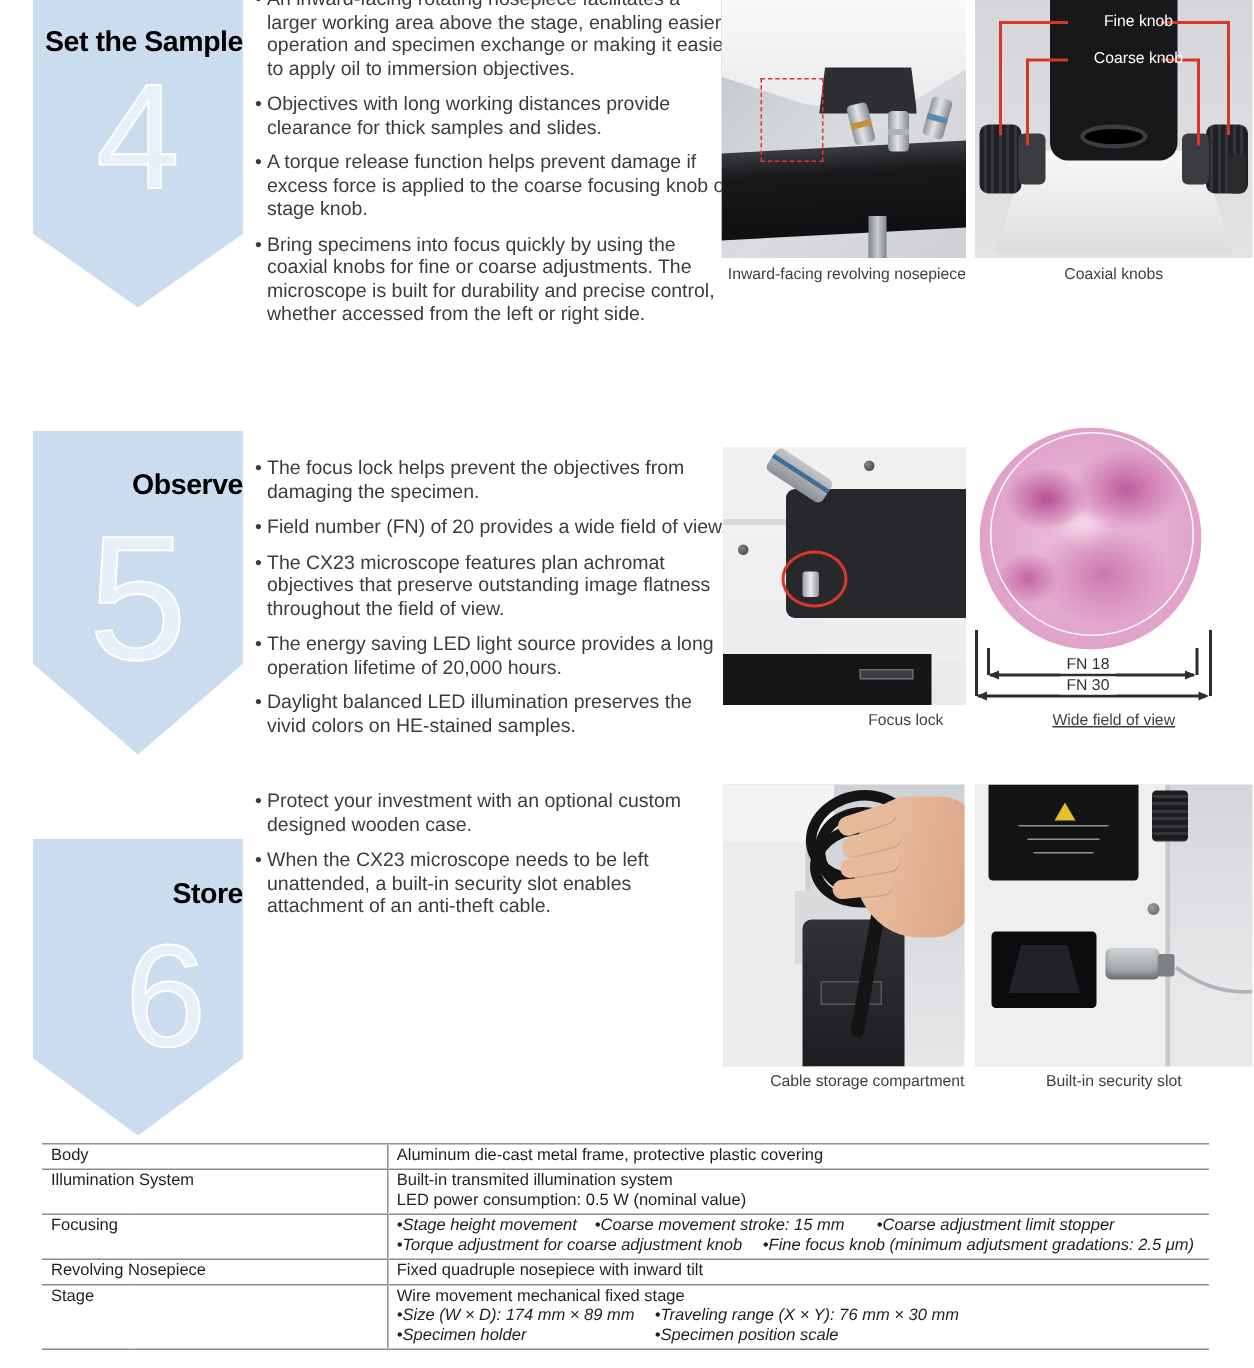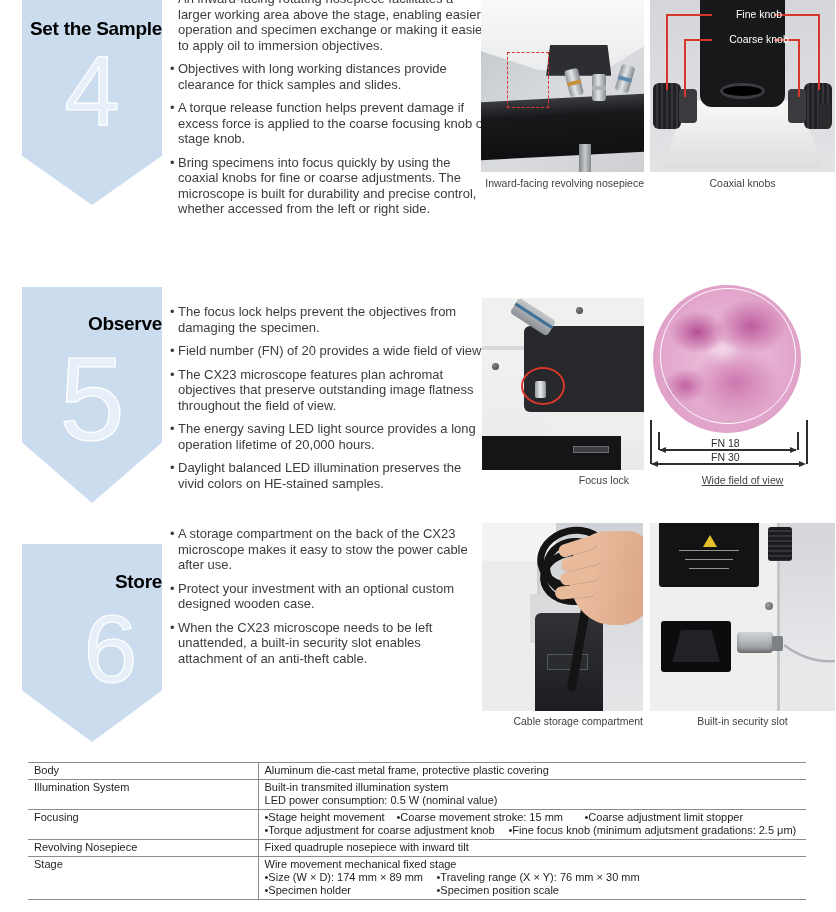--- a/index.html
+++ b/index.html
@@ -5,21 +5,21 @@
   * { margin:0; padding:0; box-sizing:border-box; }
   html,body { background:#ffffff; }
   .page {
     position:relative; width:836px; height:912px; overflow:hidden;
     background:#ffffff; font-family:"Liberation Sans", sans-serif; color:#3b3b3b;
   }
   
   .banner { position:absolute; left:22px; width:140px; background:#cbdcef; }
   #banner4 { top:0; height:205px; clip-path:polygon(0 0,100% 0,100% 76%,50% 100%,0 76%); }
   #banner5 { top:287px; height:216px; clip-path:polygon(0 0,100% 0,100% 72%,50% 100%,0 72%); }
-  #banner6 { top:544px; height:198px; clip-path:polygon(0 0,100% 0,100% 74%,50% 100%,0 74%);padding-left:37px; }
+  #banner6 { top:559px; height:198px; clip-path:polygon(0 0,100% 0,100% 74%,50% 100%,0 74%);padding-left:37px; }
   .banner .bn-title { text-align:right; font-weight:bold; font-size:19px; color:#000000; letter-spacing:-0.3px; }
   #banner4 .bn-title { margin-top:18px; }
   #banner5 .bn-title { margin-top:26px; }
   #banner6 .bn-title { margin-top:27px; }
   .banner .bn-num {
     text-align:center; line-height:0.95; color:rgba(255,255,255,0.55);
     -webkit-text-stroke:1.2px #ffffff; font-weight:400;
   }
   #banner4 .bn-num { margin-top:4px; font-size:100px; }
   #banner5 .bn-num { margin-top:8px;  font-size:118px; }
@@ -167,21 +167,21 @@
     background:linear-gradient(#d3d6d9,#8d9094); box-shadow:inset 0 -3px 4px rgba(0,0,0,0.25); }
   .ss-lock-tip { position:absolute; left:66%; top:60%; width:11px; height:15px;
     background:#7d8084; border-radius:2px; }
   .ss-cable { position:absolute; left:0; top:0; }
   
   .spec { position:absolute; left:28px; top:762px; width:778px;
     border-collapse:collapse; table-layout:fixed; font-size:11px; line-height:13px; color:#1f1f1f; }
   .spec td { border-top:1px solid #8c8c8c; border-bottom:1px solid #8c8c8c;
     vertical-align:top; padding:1px 6px 2px 6px; overflow:hidden; white-space:nowrap;margin-top:24px; }
   .spec td.vdiv { border-left:1px solid #8c8c8c; }
-  .seg { display:inline-block; vertical-align:top; }
+  .seg { display:inline-block; vertical-align:top;font-style:italic; }
 </style>
 </head>
 <body>
 
 <div class="page">
 
   <div class="banner" id="banner4">
     <div class="bn-title">Set the Sample</div>
     <div class="bn-num">4</div>
   </div>
@@ -277,21 +277,20 @@
   <div class="dim-arrow left" style="left:651px; top:460.5px;"></div>
   <div class="dim-arrow right" style="left:799px; top:460.5px;"></div>
   <div class="dim-label" style="left:707px; top:451px;">FN 30</div>
   <div class="cap c" style="left:650px; top:474px; width:185px;text-decoration:underline;">Wide field of view</div>
 
   <div class="banner" id="banner6">
     <div class="bn-title">Store</div>
     <div class="bn-num">6</div>
   </div>
   <ul class="bullets" id="text6">
-    <li>A storage compartment on the back of the CX23 microscope makes it easy to stow the power cable after use.</li>
     <li>Protect your investment with an optional custom designed wooden case.</li>
     <li>When the CX23 microscope needs to be left unattended, a built-in security slot enables attachment of an anti-theft cable.</li>
   </ul>
 
   <div class="fig" id="fig-cable">
     <div class="cb-head"></div>
     <div class="cb-column"></div>
     <div class="cb-pocket"></div>
     <div class="cb-box">
         <div class="label"></div>

